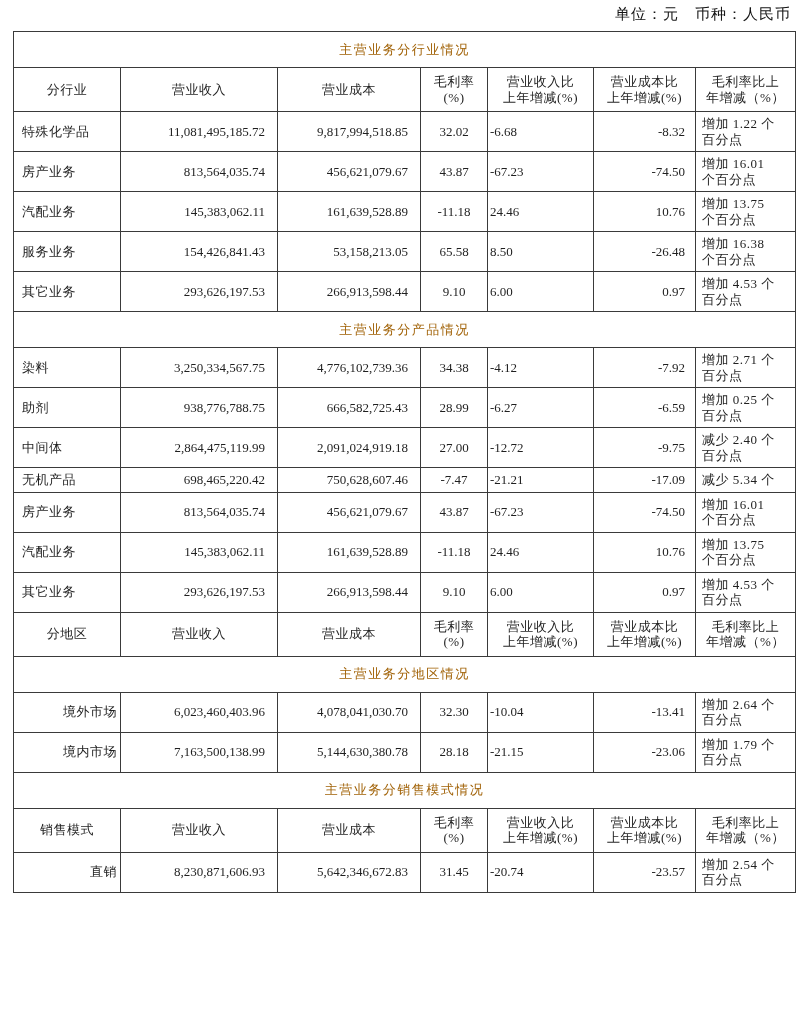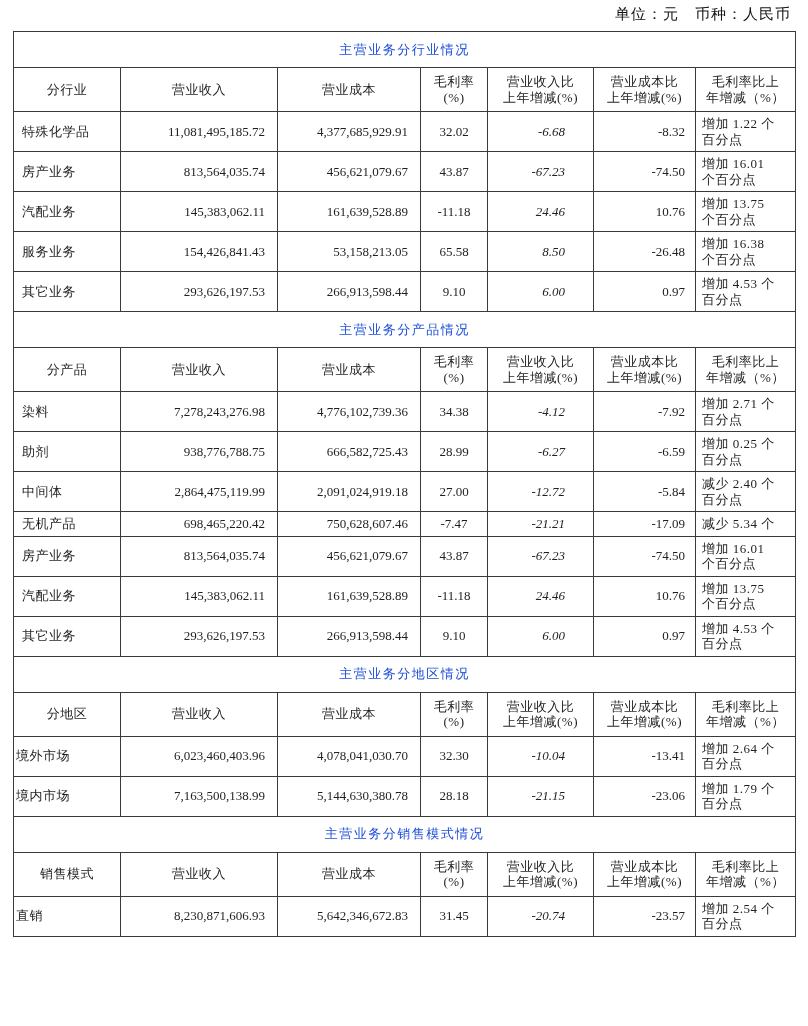--- a/index.html
+++ b/index.html
@@ -27,41 +27,41 @@
     font-size:13px;
     line-height:15.5px;
     vertical-align:middle;
     word-break:break-all;
   }
   td.title-cell{
     text-align:center;
     height:33px;
     font-size:14px;
     letter-spacing:1.5px;
-    color:#1d4ed8;
+    color:#a16207;
   }
   td.hcell{
     text-align:center;
     height:41px;
     white-space:pre-line;
     line-height:16.5px;
     letter-spacing:0.5px;
   }
   td.name-cell{
     padding:4px 3px 4px 8px;
     white-space:pre-line;
     letter-spacing:0.5px;
   }
   td.name-cell.center{
-    text-align:left;
+    text-align:right;
     padding-left:2px;
   }
   td.num{ text-align:right; padding:4px 12px 4px 2px; }
   td.rate{ text-align:center; padding:4px 2px; }
-  td.chg-rev{ text-align:right; padding:4px 28px 4px 2px;font-style:italic; }
+  td.chg-rev{ text-align:left; padding:4px 28px 4px 2px; }
   td.chg-cost{ text-align:right; padding:4px 10px 4px 2px; }
   td.note{
     padding:4px 2px 4px 6px;
     white-space:pre-line;
     letter-spacing:0.5px;
   }
 </style>
 </head>
 <body>
 
@@ -91,21 +91,21 @@
           <td class="hcell">营业收入比
 上年增减(%)</td>
           <td class="hcell">营业成本比
 上年增减(%)</td>
           <td class="hcell">毛利率比上
 年增减（%）</td>
         </tr>
         <tr>
           <td class="name-cell">特殊化学品</td>
           <td class="num">11,081,495,185.72</td>
-          <td class="num">4,377,685,929.91</td>
+          <td class="num">9,817,994,518.85</td>
           <td class="rate">32.02</td>
           <td class="chg-rev">-6.68</td>
           <td class="chg-cost">-8.32</td>
           <td class="note">增加 1.22 个
 百分点</td>
         </tr>
         <tr>
           <td class="name-cell">房产业务</td>
           <td class="num">813,564,035.74</td>
           <td class="num">456,621,079.67</td>
@@ -142,35 +142,22 @@
           <td class="rate">9.10</td>
           <td class="chg-rev">6.00</td>
           <td class="chg-cost">0.97</td>
           <td class="note">增加 4.53 个
 百分点</td>
         </tr>
         <tr>
           <td class="title-cell" colspan="7">主营业务分产品情况</td>
         </tr>
         <tr>
-          <td class="hcell">分产品</td>
-          <td class="hcell">营业收入</td>
-          <td class="hcell">营业成本</td>
-          <td class="hcell">毛利率
-(%)</td>
-          <td class="hcell">营业收入比
-上年增减(%)</td>
-          <td class="hcell">营业成本比
-上年增减(%)</td>
-          <td class="hcell">毛利率比上
-年增减（%）</td>
-        </tr>
-        <tr>
           <td class="name-cell">染料</td>
-          <td class="num">7,278,243,276.98</td>
+          <td class="num">3,250,334,567.75</td>
           <td class="num">4,776,102,739.36</td>
           <td class="rate">34.38</td>
           <td class="chg-rev">-4.12</td>
           <td class="chg-cost">-7.92</td>
           <td class="note">增加 2.71 个
 百分点</td>
         </tr>
         <tr>
           <td class="name-cell">助剂</td>
           <td class="num">938,776,788.75</td>
@@ -180,21 +167,21 @@
           <td class="chg-cost">-6.59</td>
           <td class="note">增加 0.25 个
 百分点</td>
         </tr>
         <tr>
           <td class="name-cell">中间体</td>
           <td class="num">2,864,475,119.99</td>
           <td class="num">2,091,024,919.18</td>
           <td class="rate">27.00</td>
           <td class="chg-rev">-12.72</td>
-          <td class="chg-cost">-5.84</td>
+          <td class="chg-cost">-9.75</td>
           <td class="note">减少 2.40 个
 百分点</td>
         </tr>
         <tr>
           <td class="name-cell">无机产品</td>
           <td class="num">698,465,220.42</td>
           <td class="num">750,628,607.46</td>
           <td class="rate">-7.47</td>
           <td class="chg-rev">-21.21</td>
           <td class="chg-cost">-17.09</td>
@@ -224,34 +211,34 @@
           <td class="name-cell">其它业务</td>
           <td class="num">293,626,197.53</td>
           <td class="num">266,913,598.44</td>
           <td class="rate">9.10</td>
           <td class="chg-rev">6.00</td>
           <td class="chg-cost">0.97</td>
           <td class="note">增加 4.53 个
 百分点</td>
         </tr>
         <tr>
-          <td class="title-cell" colspan="7">主营业务分地区情况</td>
-        </tr>
-        <tr>
           <td class="hcell">分地区</td>
           <td class="hcell">营业收入</td>
           <td class="hcell">营业成本</td>
           <td class="hcell">毛利率
 (%)</td>
           <td class="hcell">营业收入比
 上年增减(%)</td>
           <td class="hcell">营业成本比
 上年增减(%)</td>
           <td class="hcell">毛利率比上
 年增减（%）</td>
+        </tr>
+        <tr>
+          <td class="title-cell" colspan="7">主营业务分地区情况</td>
         </tr>
         <tr>
           <td class="name-cell center">境外市场</td>
           <td class="num">6,023,460,403.96</td>
           <td class="num">4,078,041,030.70</td>
           <td class="rate">32.30</td>
           <td class="chg-rev">-10.04</td>
           <td class="chg-cost">-13.41</td>
           <td class="note">增加 2.64 个
 百分点</td>

